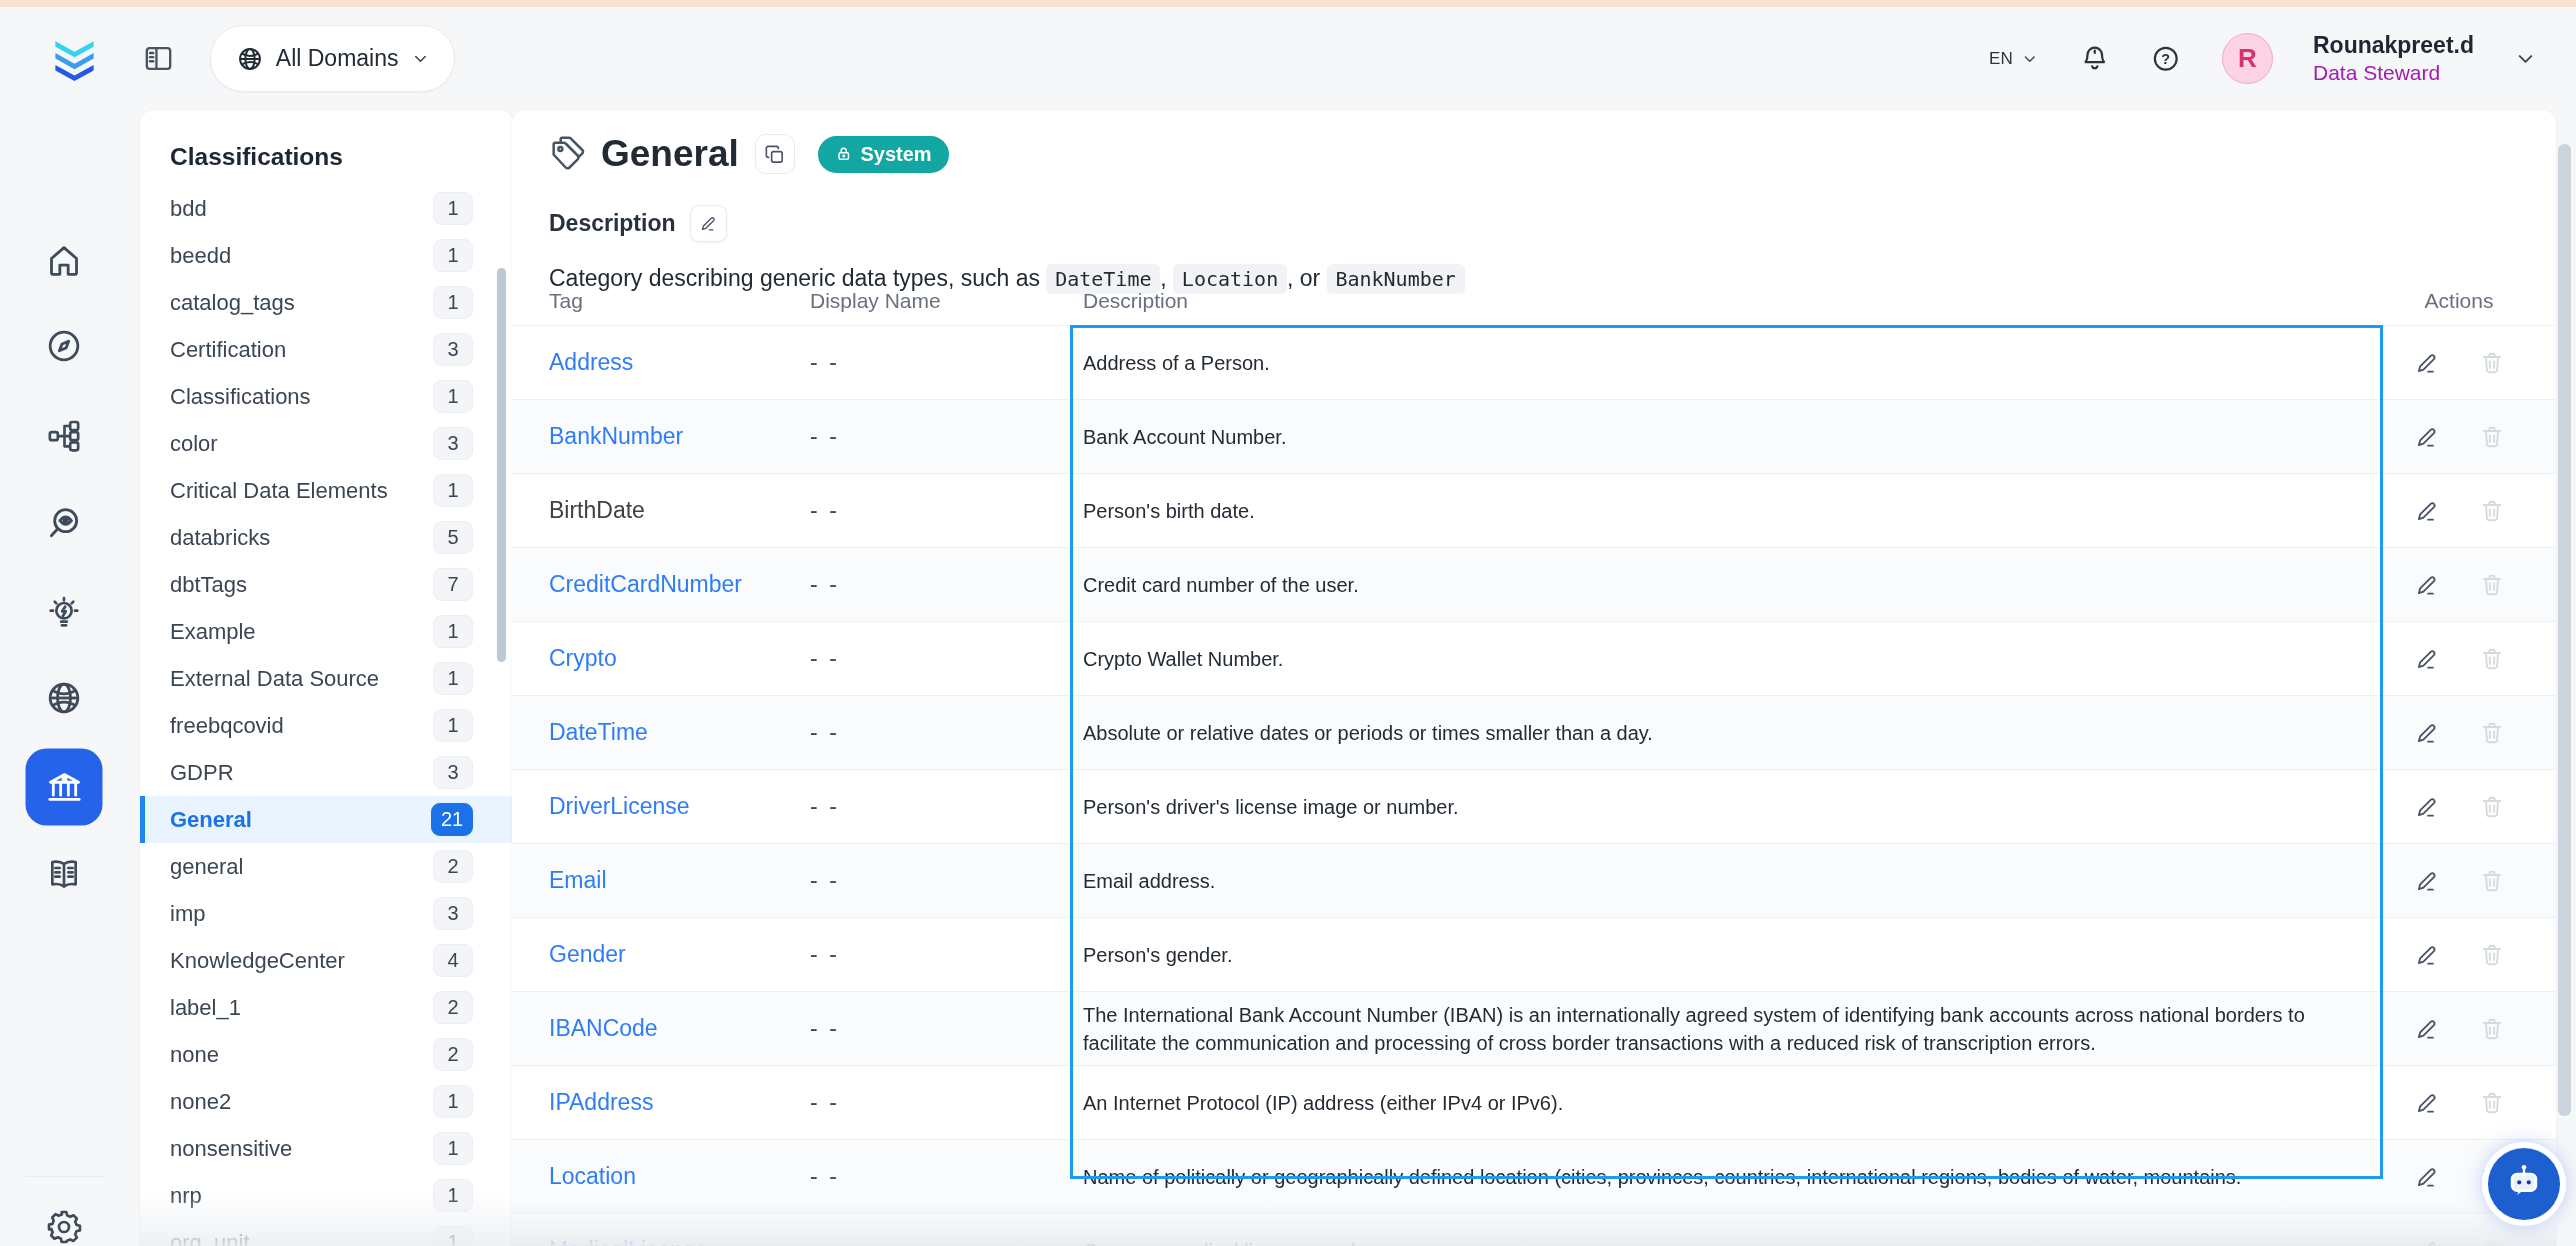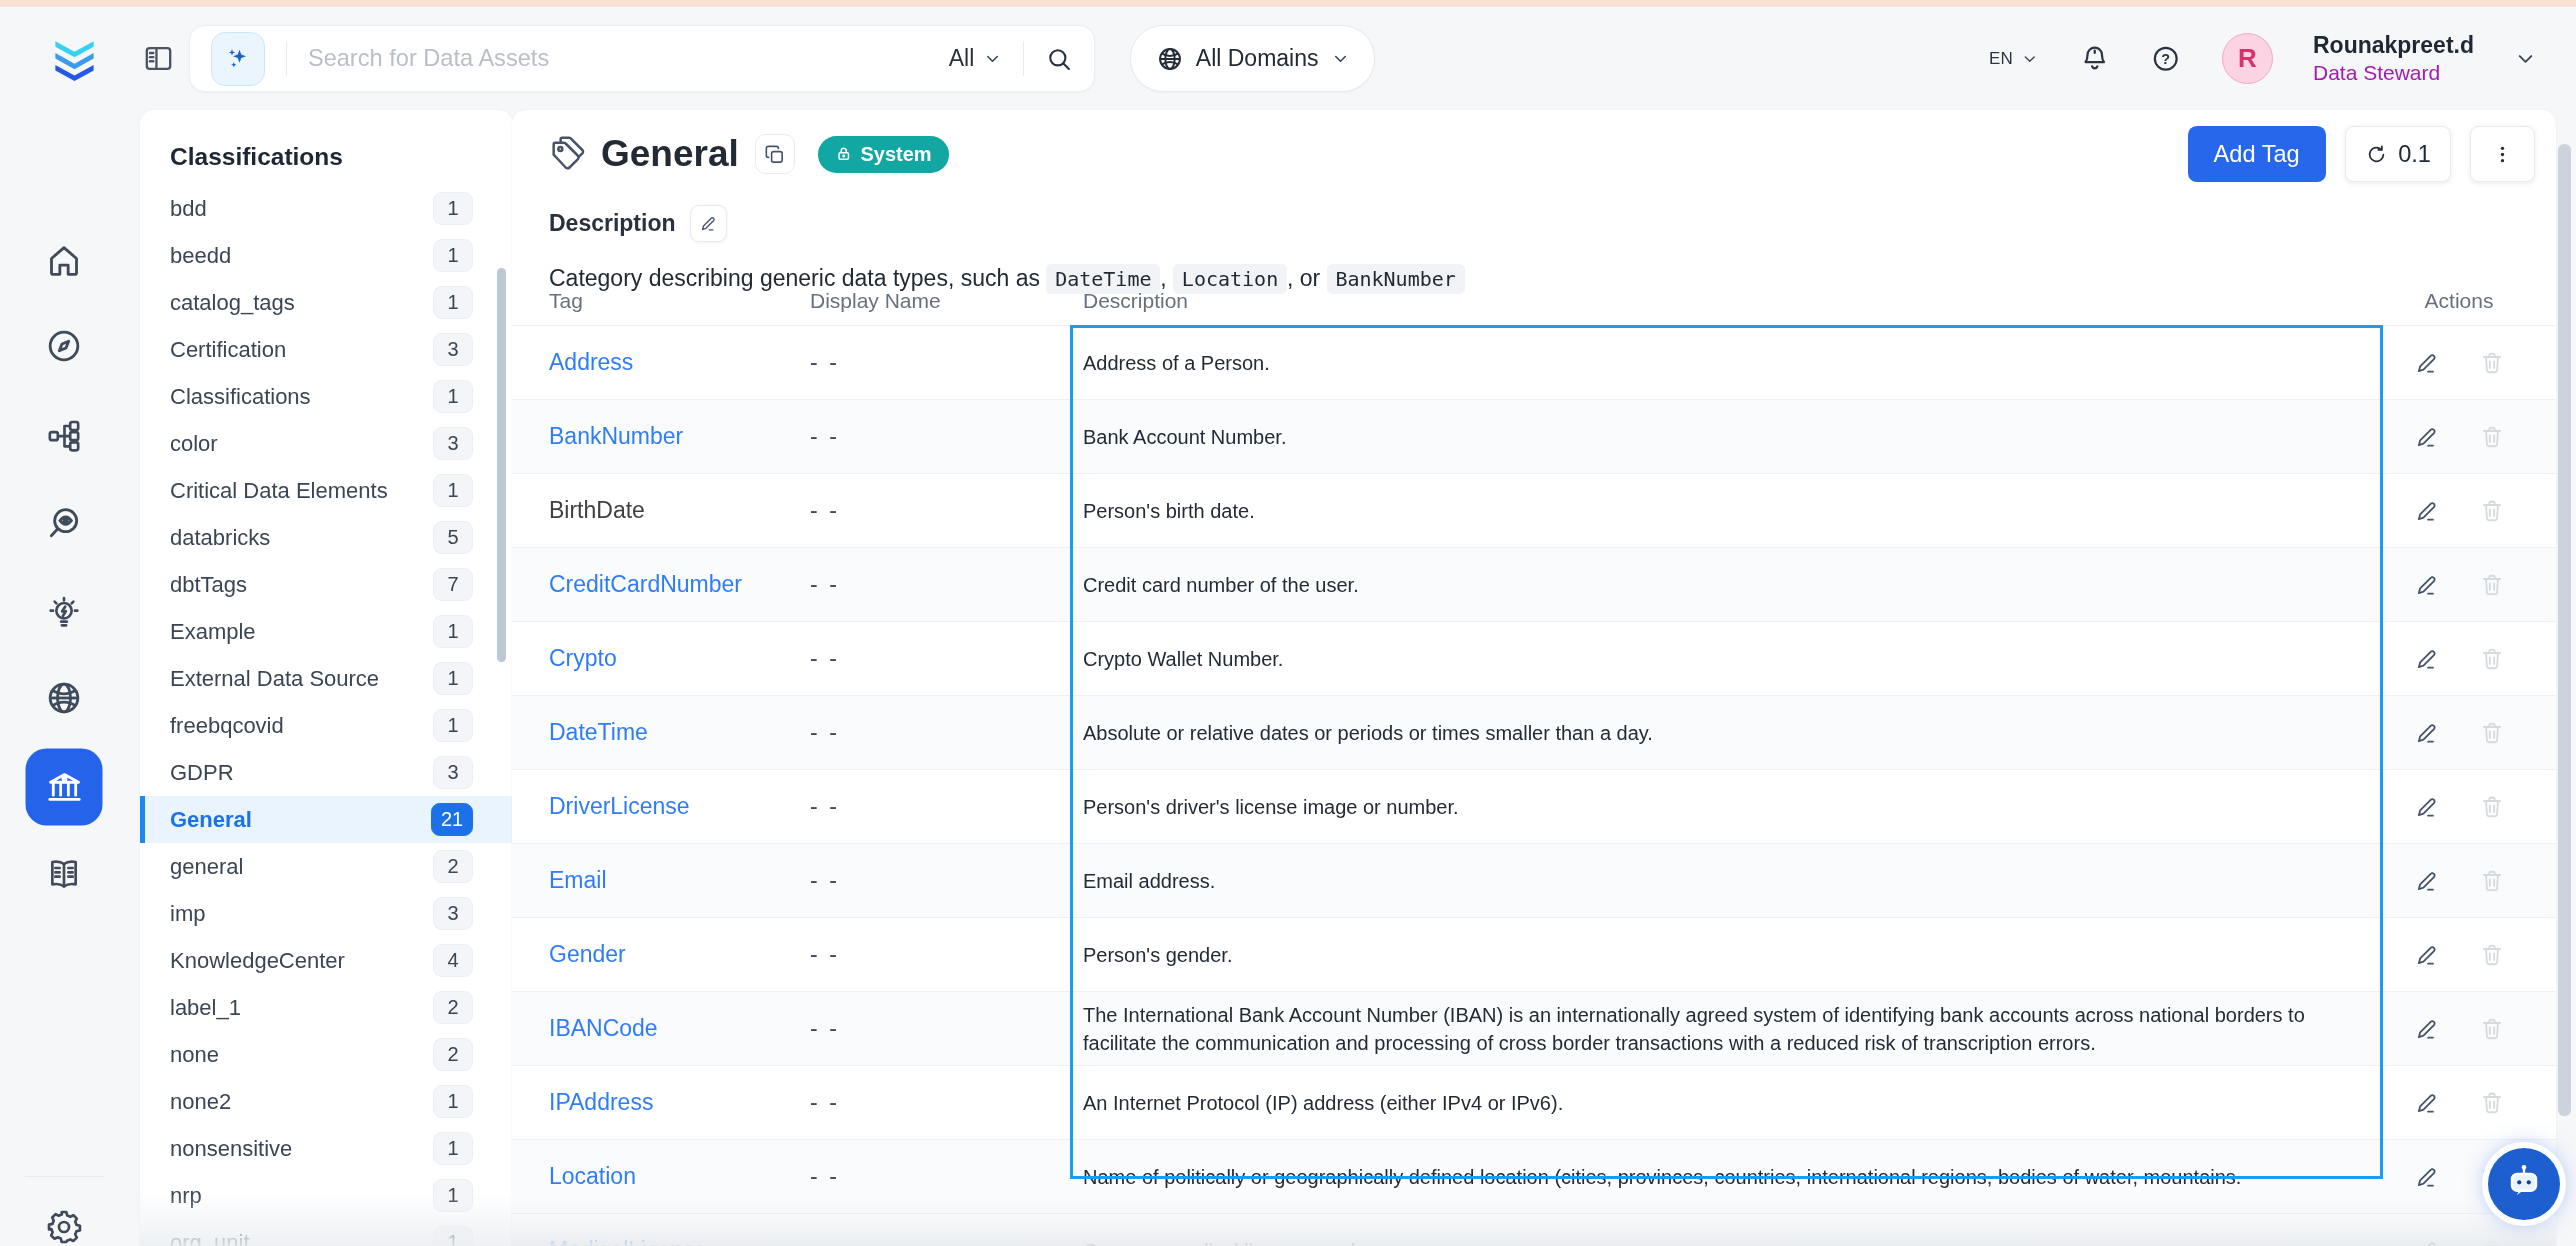--- a/index.html
+++ b/index.html
@@ -149,42 +149,20 @@
     <span class="tgl">
       <svg width="33" height="33" viewBox="0 0 24 24" fill="none" stroke="currentColor" stroke-width="1.7" stroke-linecap="round">
         <rect x="3.5" y="4.5" width="17" height="15" rx="2"></rect>
           <line x1="10.5" y1="4.5" x2="10.5" y2="19.5"></line>
         <line x1="5.8" y1="8" x2="8.2" y2="8"></line>
           <line x1="5.8" y1="11" x2="8.2" y2="11"></line>
           <line x1="5.8" y1="14" x2="8.2" y2="14"></line>
       </svg>
     </span>
 
-    <div class="searchbar">
-      <span class="ai-chip">
-        <svg width="30" height="30" viewBox="0 0 24 24" fill="#1b63c8">
-          <path d="M13.2 4.6 L14.6 8.4 L18.4 9.8 L14.6 11.2 L13.2 15 L11.8 11.2 L8 9.8 L11.8 8.4 Z"></path>
-          <path d="M7.2 4.2 L7.9 6 L9.7 6.7 L7.9 7.4 L7.2 9.2 L6.5 7.4 L4.7 6.7 L6.5 6 Z"></path>
-          <path d="M8.6 14.4 L9.2 15.9 L10.7 16.5 L9.2 17.1 L8.6 18.6 L8 17.1 L6.5 16.5 L8 15.9 Z"></path>
-        </svg>
-      </span>
-      <span class="sdiv"></span>
-      <input class="search-input" placeholder="Search for Data Assets" style="">
-      <span class="scope">
-        <span>All</span>
-        <svg width="19" height="19" viewBox="0 0 24 24" fill="none" stroke="#3a4654" stroke-width="2" stroke-linecap="round" stroke-linejoin="round">
-            <path d="M6 9.5 l6 6 6-6"></path>
-          </svg>
-      </span>
-      <span class="sdiv"></span>
-      <svg width="28" height="28" viewBox="0 0 24 24" fill="none" stroke="#2b323c" stroke-width="1.8" stroke-linecap="round">
-          <circle cx="11" cy="11" r="6.5"></circle>
-          <line x1="15.8" y1="15.8" x2="20.5" y2="20.5"></line>
-        </svg>
-    </div>
 
     <div class="pill">
       <svg width="28" height="28" viewBox="0 0 24 24" fill="none" stroke="#232b35" stroke-width="1.7">
           <circle cx="12" cy="12" r="8.5"></circle>
           <ellipse cx="12" cy="12" rx="4" ry="8.5"></ellipse>
           <line x1="3.5" y1="12" x2="20.5" y2="12"></line>
           <path d="M5 7.2 a12 12 0 0 0 14 0 M5 16.8 a12 12 0 0 1 14 0"></path>
         </svg>
       <span>All Domains</span>
       <svg width="19" height="19" viewBox="0 0 24 24" fill="none" stroke="#3a4654" stroke-width="2" stroke-linecap="round" stroke-linejoin="round">
@@ -433,37 +411,20 @@
             </svg>
         </span>
         <span class="sys-badge">
           <svg width="17.5" height="17.5" viewBox="0 0 24 24" fill="none" stroke="#fff" stroke-width="2" stroke-linejoin="round">
               <rect x="5.5" y="10.5" width="13" height="9" rx="2"></rect>
               <path d="M8.5 10.5 V8 a3.5 3.5 0 0 1 7 0 v2.5"></path>
               <circle cx="12" cy="15" r="1" fill="#fff"></circle>
             </svg>
           <span>System</span>
         </span>
-        <span class="head-actions">
-          <button class="btn-primary">Add Tag</button>
-          <span class="btn-ghost">
-            <svg width="23" height="23" viewBox="0 0 24 24" fill="none" stroke="#232b35" stroke-width="1.8" stroke-linecap="round">
-                <path d="M19.2 12 a7.2 7.2 0 1 1 -2.3-5.3"></path>
-                <path d="M17.6 3.6 v3.6 h-3.6" stroke-linejoin="round"></path>
-              </svg>
-            <span>0.1</span>
-          </span>
-          <span class="btn-ghost kebab" style="justify-content:center">
-            <svg width="23" height="23" viewBox="0 0 24 24" fill="#232b35">
-                <circle cx="12" cy="5.5" r="1.7"></circle>
-                <circle cx="12" cy="12" r="1.7"></circle>
-                <circle cx="12" cy="18.5" r="1.7"></circle>
-              </svg>
-          </span>
-        </span>
       </div>
 
       <div class="desc-row">
         <span class="desc-label">Description</span>
         <span class="mini-btn">
           <svg width="19" height="19" viewBox="0 0 24 24" fill="none" stroke="currentColor" stroke-width="1.7" stroke-linejoin="round">
               <path d="M4.5 19.5 l1.2-4.4 L15.4 5.4 a2.1 2.1 0 0 1 3 3 L8.7 18.1 Z"></path>
               <line x1="13" y1="20" x2="17.5" y2="20" stroke-linecap="round"></line>
             </svg>
         </span>

